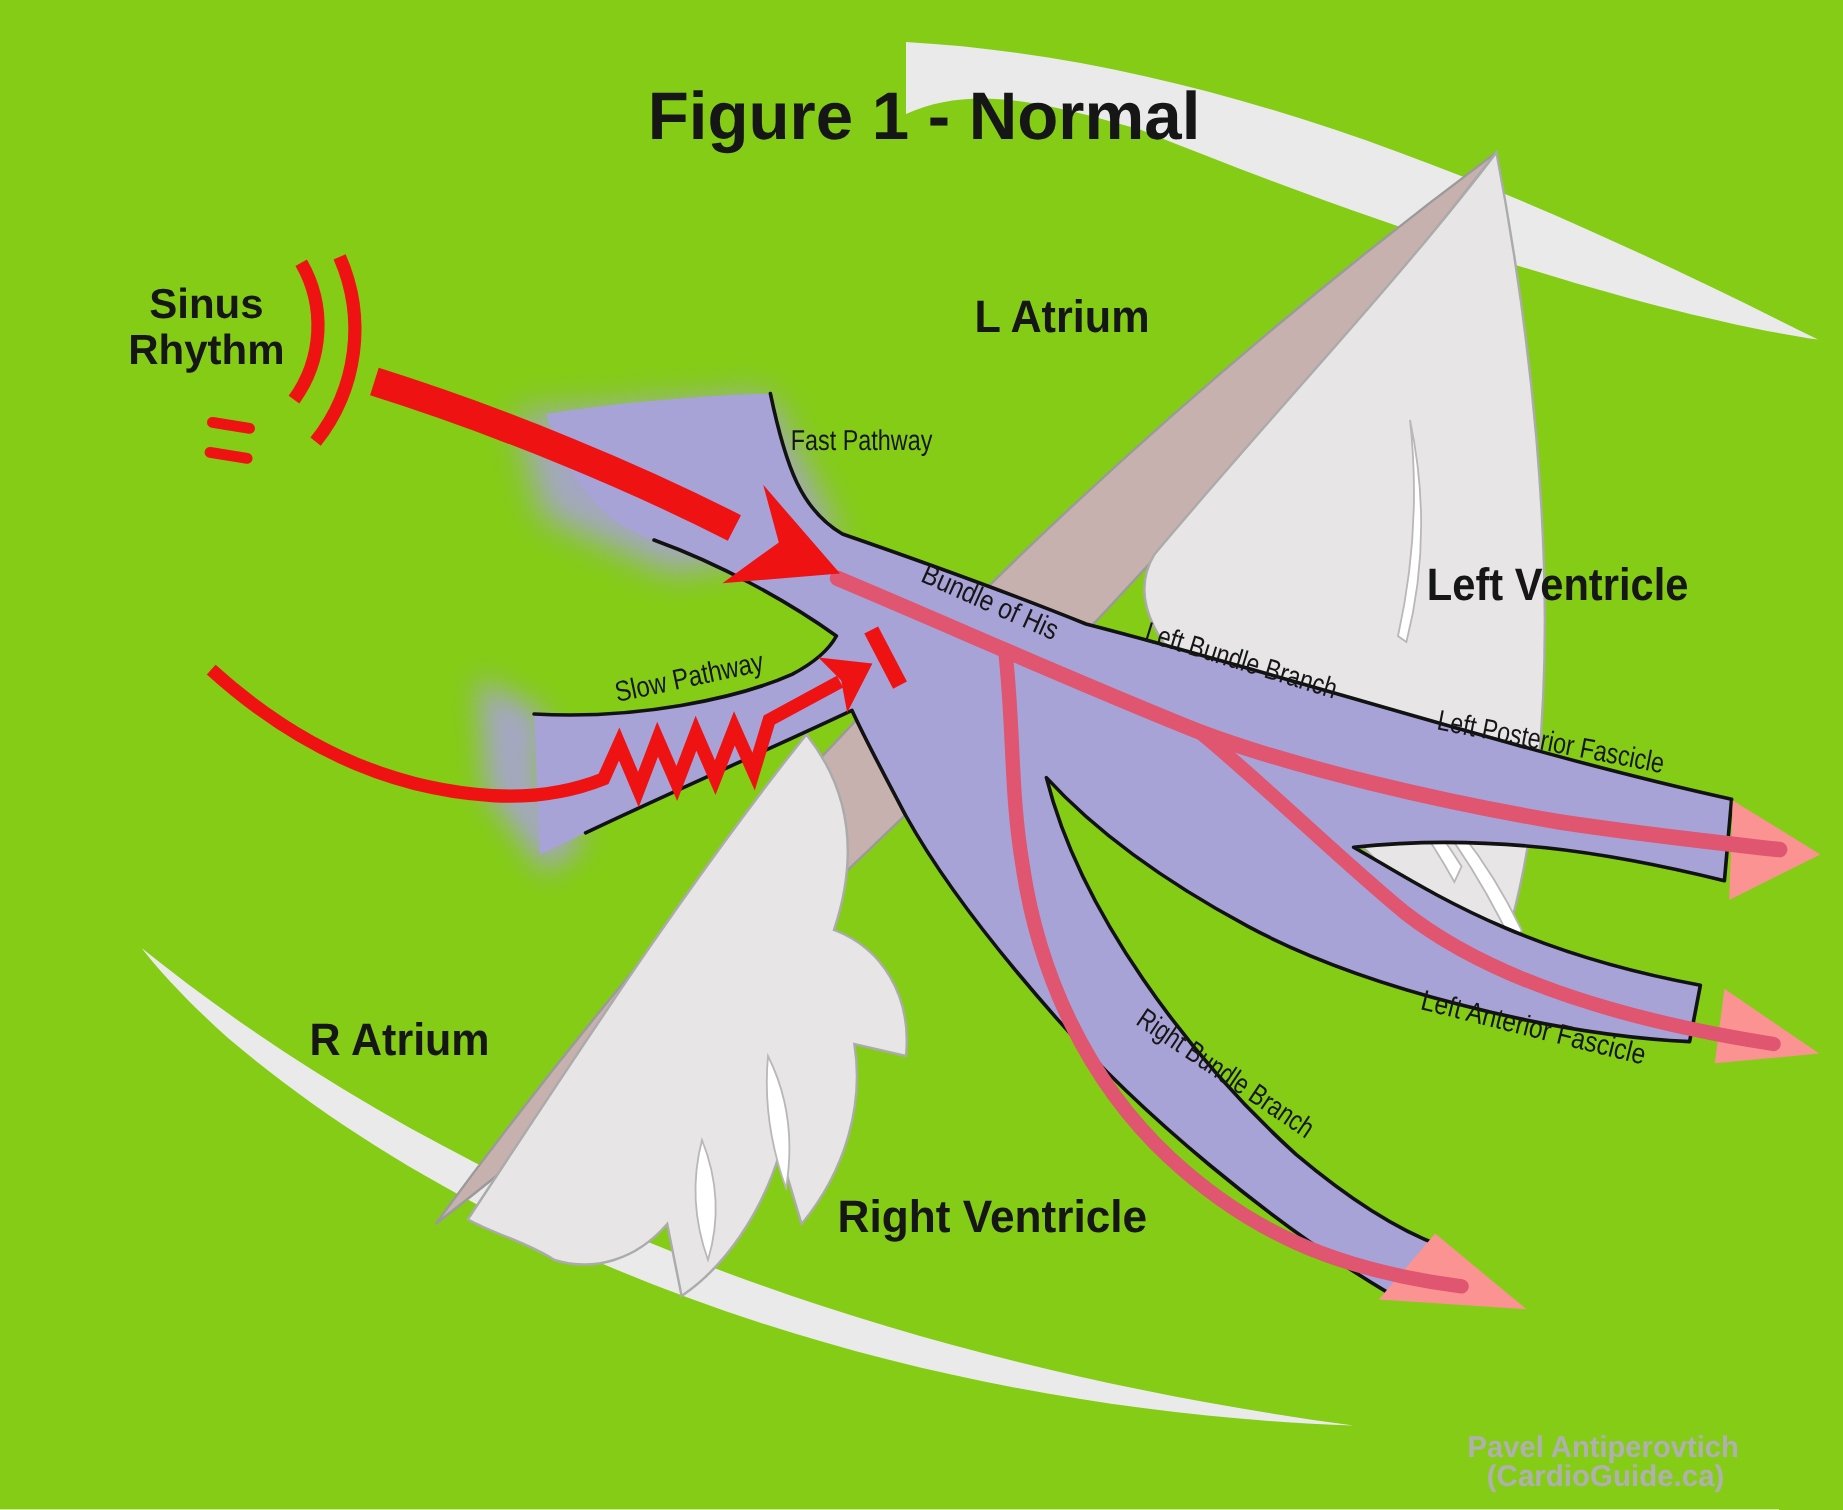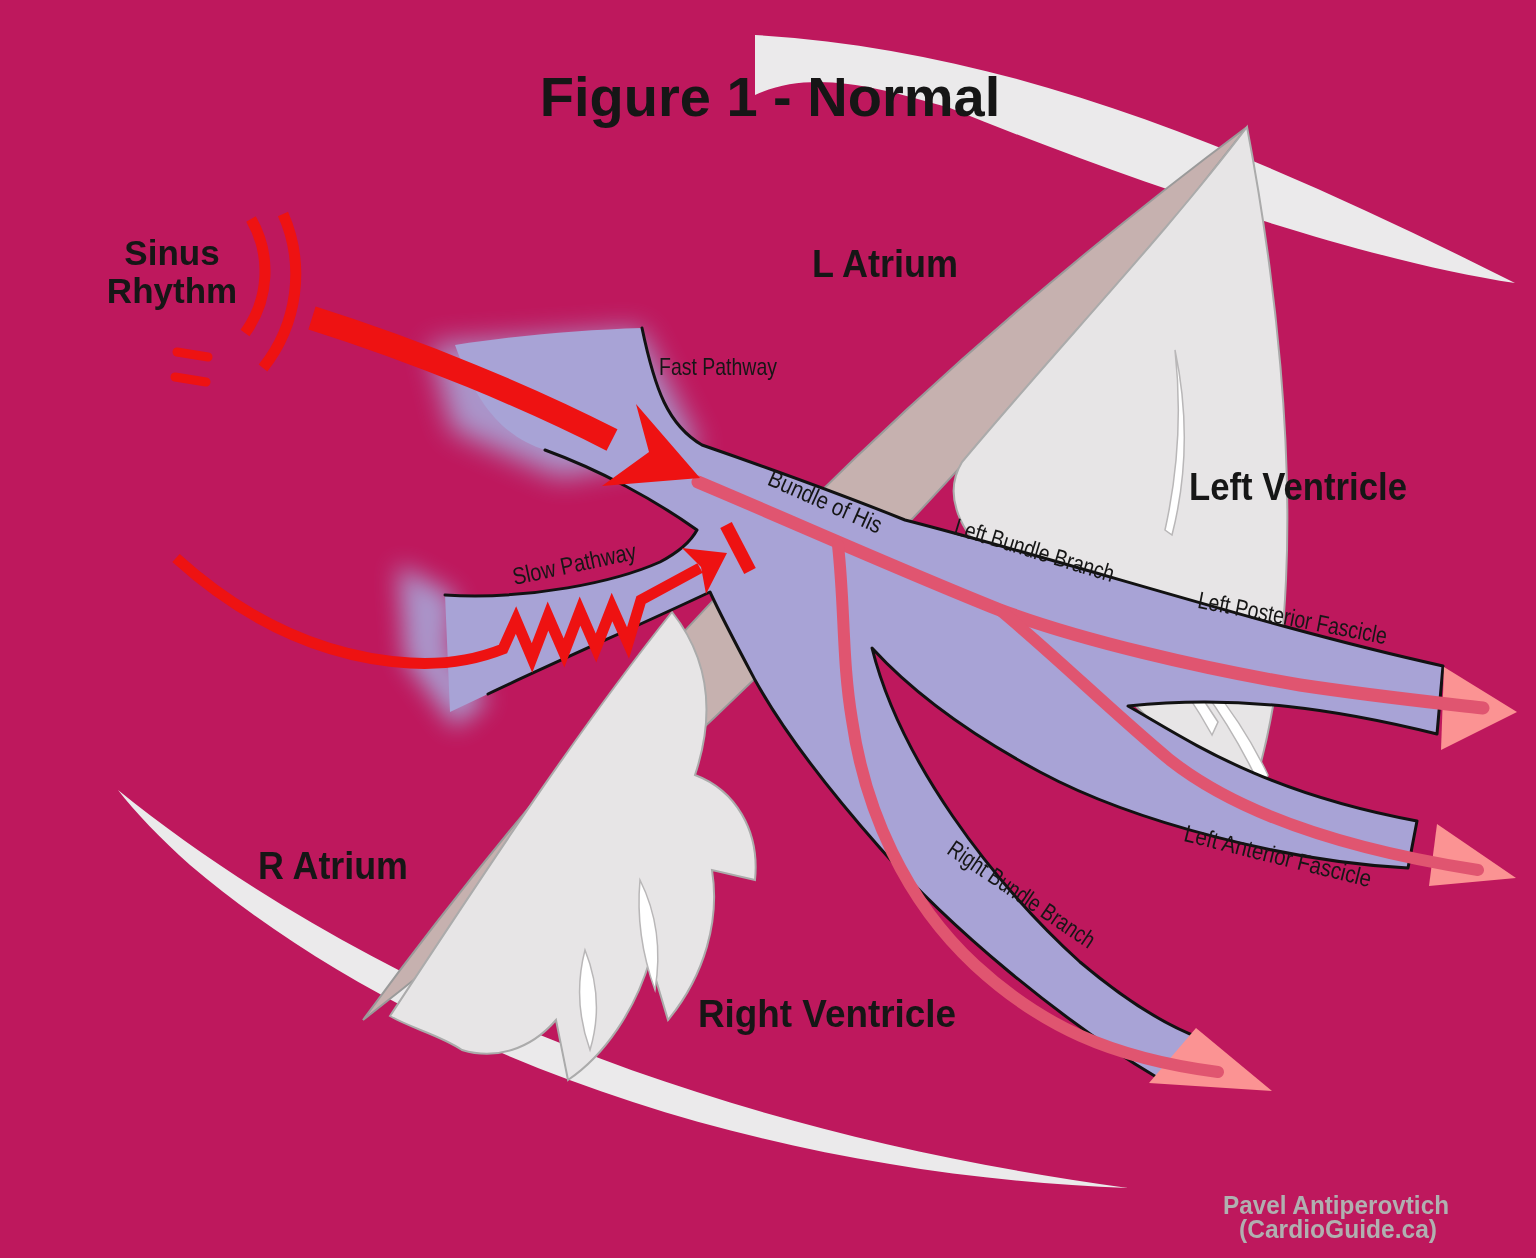--- a/index.html
+++ b/index.html
@@ -1,16 +1,16 @@
 <!DOCTYPE html>
 <html style="--signal-red: #ee1212; --conduction-pink: #e05570; --arrowhead-salmon: #fb9393; --conduction-purple: #a8a3d6; --septum-mauve: #c6b1af; --chamber-gray: #e7e5e6; --ghost-gray: #ebeaeb; --attribution-gray: #b0b0b0; --outline-black: #121212; --label-black: #161616;"><head>
 <meta charset="utf-8">
 <style>
   html,body{margin:0;padding:0;background:#ffffff;}
-  .stage{position:relative;width:1536px;height:1258px;background:#be185d;overflow:hidden;
+  .stage{position:relative;width:1536px;height:1258px;background:#84cc16;overflow:hidden;
          font-family:"Liberation Sans",sans-serif;}
   svg{display:block;}
   .ghost{fill:var(--ghost-gray,#ebeaeb);}
   .septum{fill:var(--septum-mauve,#c6b1af);stroke:#9a9a9a;stroke-width:2;}
   .chamber{fill:var(--chamber-gray,#e7e5e6);stroke:#ababab;stroke-width:2;}
   .spike{fill:#ffffff;stroke:#b9b7b8;stroke-width:1.5;}
   .fan{fill:var(--conduction-purple,#a8a3d6);opacity:.9;}
   .purple-fill{fill:var(--conduction-purple,#a8a3d6);}
   .purple-outline{fill:none;stroke:var(--outline-black,#121212);stroke-width:3;
                   stroke-linecap:round;stroke-linejoin:round;}

